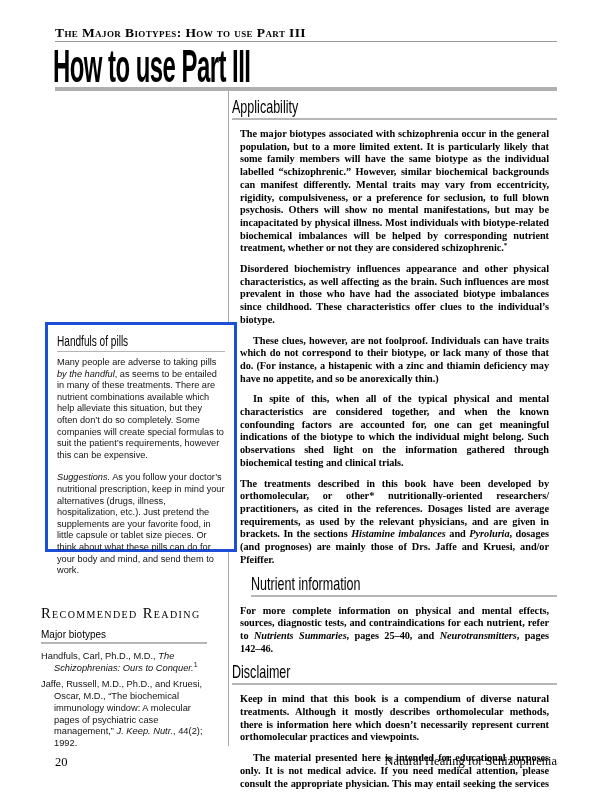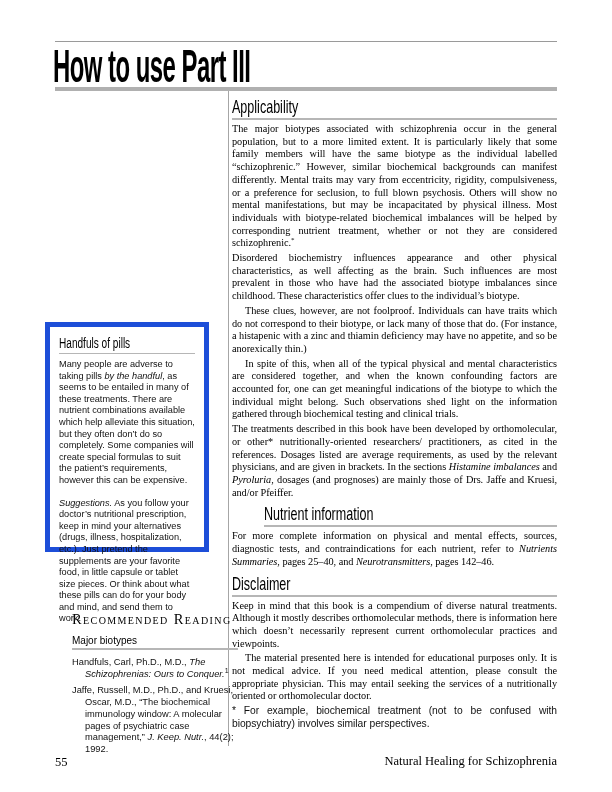--- a/index.html
+++ b/index.html
@@ -21,59 +21,60 @@
   
   .vline{position:absolute;left:228px;top:91px;width:1px;height:655px;background:#a6a6a6;}
 
   
   .main{position:absolute;left:232px;top:92px;width:325px;}
   .sh{margin:6px 0 3px 0;}
   .sh .ch{display:inline-block;font-family:"Liberation Sans",sans-serif;font-weight:normal;
           font-size:19px;line-height:17px;white-space:nowrap;
           transform:scaleX(0.66);transform-origin:0 100%;}
   .sh .hrule{height:2px;background:#b6b6b6;margin-top:1px;}
-  .main p{margin:0;font-size:10.3px;line-height:12.7px;text-align:justify;letter-spacing:-0.05px;}
+  .main p{margin:8px;font-size:10.3px;line-height:12.7px;text-align:justify;letter-spacing:-0.05px;font-weight:bold;}
   .main p+p{margin-top:2px;}
   .wrapA{margin-left:19px;}          
   .wrapT{margin-left:25px;}          
-  .wrapN{margin-left:32px;}          
+  .wrapN{margin-left:19px;}          
   .ti{text-indent:13px;}
   .i{font-style:italic;}
   sup{font-size:7px;line-height:0;}
   .footnote{margin-top:7px;font-family:"Liberation Sans",sans-serif;font-size:8px;
             line-height:9.6px;text-align:left;color:#111;}
 
   
-  .pillsbox{position:absolute;left:45px;top:322px;width:164px;height:230px;box-sizing:border-box;
-            background:#fff;border:5px solid #1d4ed8;padding:7px 9px 6px 9px;z-index:2;}
+  .pillsbox{position:absolute;left:45px;top:322px;width:192px;height:230px;box-sizing:border-box;
+            background:#fff;border:3px solid #1d4ed8;padding:7px 9px 6px 9px;z-index:2;}
   .pillsbox .bh .ch{display:inline-block;font-family:"Liberation Sans",sans-serif;
             font-size:14px;line-height:13px;white-space:nowrap;
             transform:scaleX(0.72);transform-origin:0 100%;}
   .pillsbox .bh .hrule{height:1px;background:#b6b6b6;margin-top:1px;margin-bottom:5px;}
   .pillsbox p{margin:0;font-family:"Liberation Sans",sans-serif;font-size:9.2px;
             line-height:11.6px;color:#111;}
   .pillsbox p+p{margin-top:11px;}
 
   
-  .reading{position:absolute;left:72px;top:605px;width:166px;margin-top:6px;}
+  .reading{position:absolute;left:41px;top:605px;width:166px;}
   .rh{font-variant:small-caps;font-size:14.5px;letter-spacing:1.4px;white-space:nowrap;}
   .rsub{font-family:"Liberation Sans",sans-serif;font-size:10px;margin-top:7px;}
   .rsub-rule{height:2px;background:#b6b6b6;margin-top:2px;margin-bottom:7px;}
   .ref{font-family:"Liberation Sans",sans-serif;font-size:9.3px;line-height:11.7px;
        padding-left:13px;text-indent:-13px;margin:0 0 5px 0;color:#111;}
 
   
   .pagenum{position:absolute;left:55px;top:755px;font-size:12.5px;}
   .booktitle{position:absolute;right:55px;top:754px;font-size:12.5px;}
 </style>
 </head>
 <body>
 
 <div class="page">
 
+  <div class="runhead">The Major Biotypes: How to use Part III</div>
   <div class="runhead-rule"></div>
 
   <div class="title-wrap">
     <span class="big">How to use Part III</span>
   </div>
   <div class="title-rule"></div>
 
   <div class="vline"></div>
 
   <div class="main">
@@ -116,16 +117,16 @@
   </div>
 
   <div class="reading">
     <div class="rh">Recommended Reading</div>
     <div class="rsub">Major biotypes</div>
     <div class="rsub-rule"></div>
     <p class="ref"><span>Handfuls, Carl, Ph.D., M.D., </span><span class="i">The Schizophrenias: Ours to Conquer.</span><sup>1</sup></p>
     <p class="ref"><span>Jaffe, Russell, M.D., Ph.D., and Kruesi, Oscar, M.D., “The biochemical immunology window: A molecular pages of psychiatric case management,” </span><span class="i">J. Keep. Nutr.</span><span>, 44(2); 1992.</span></p>
   </div>
 
-  <div class="pagenum">55</div>
+  <div class="pagenum">20</div>
   <div class="booktitle">Natural Healing for Schizophrenia</div>
 
 </div>
 
 </body></html>

